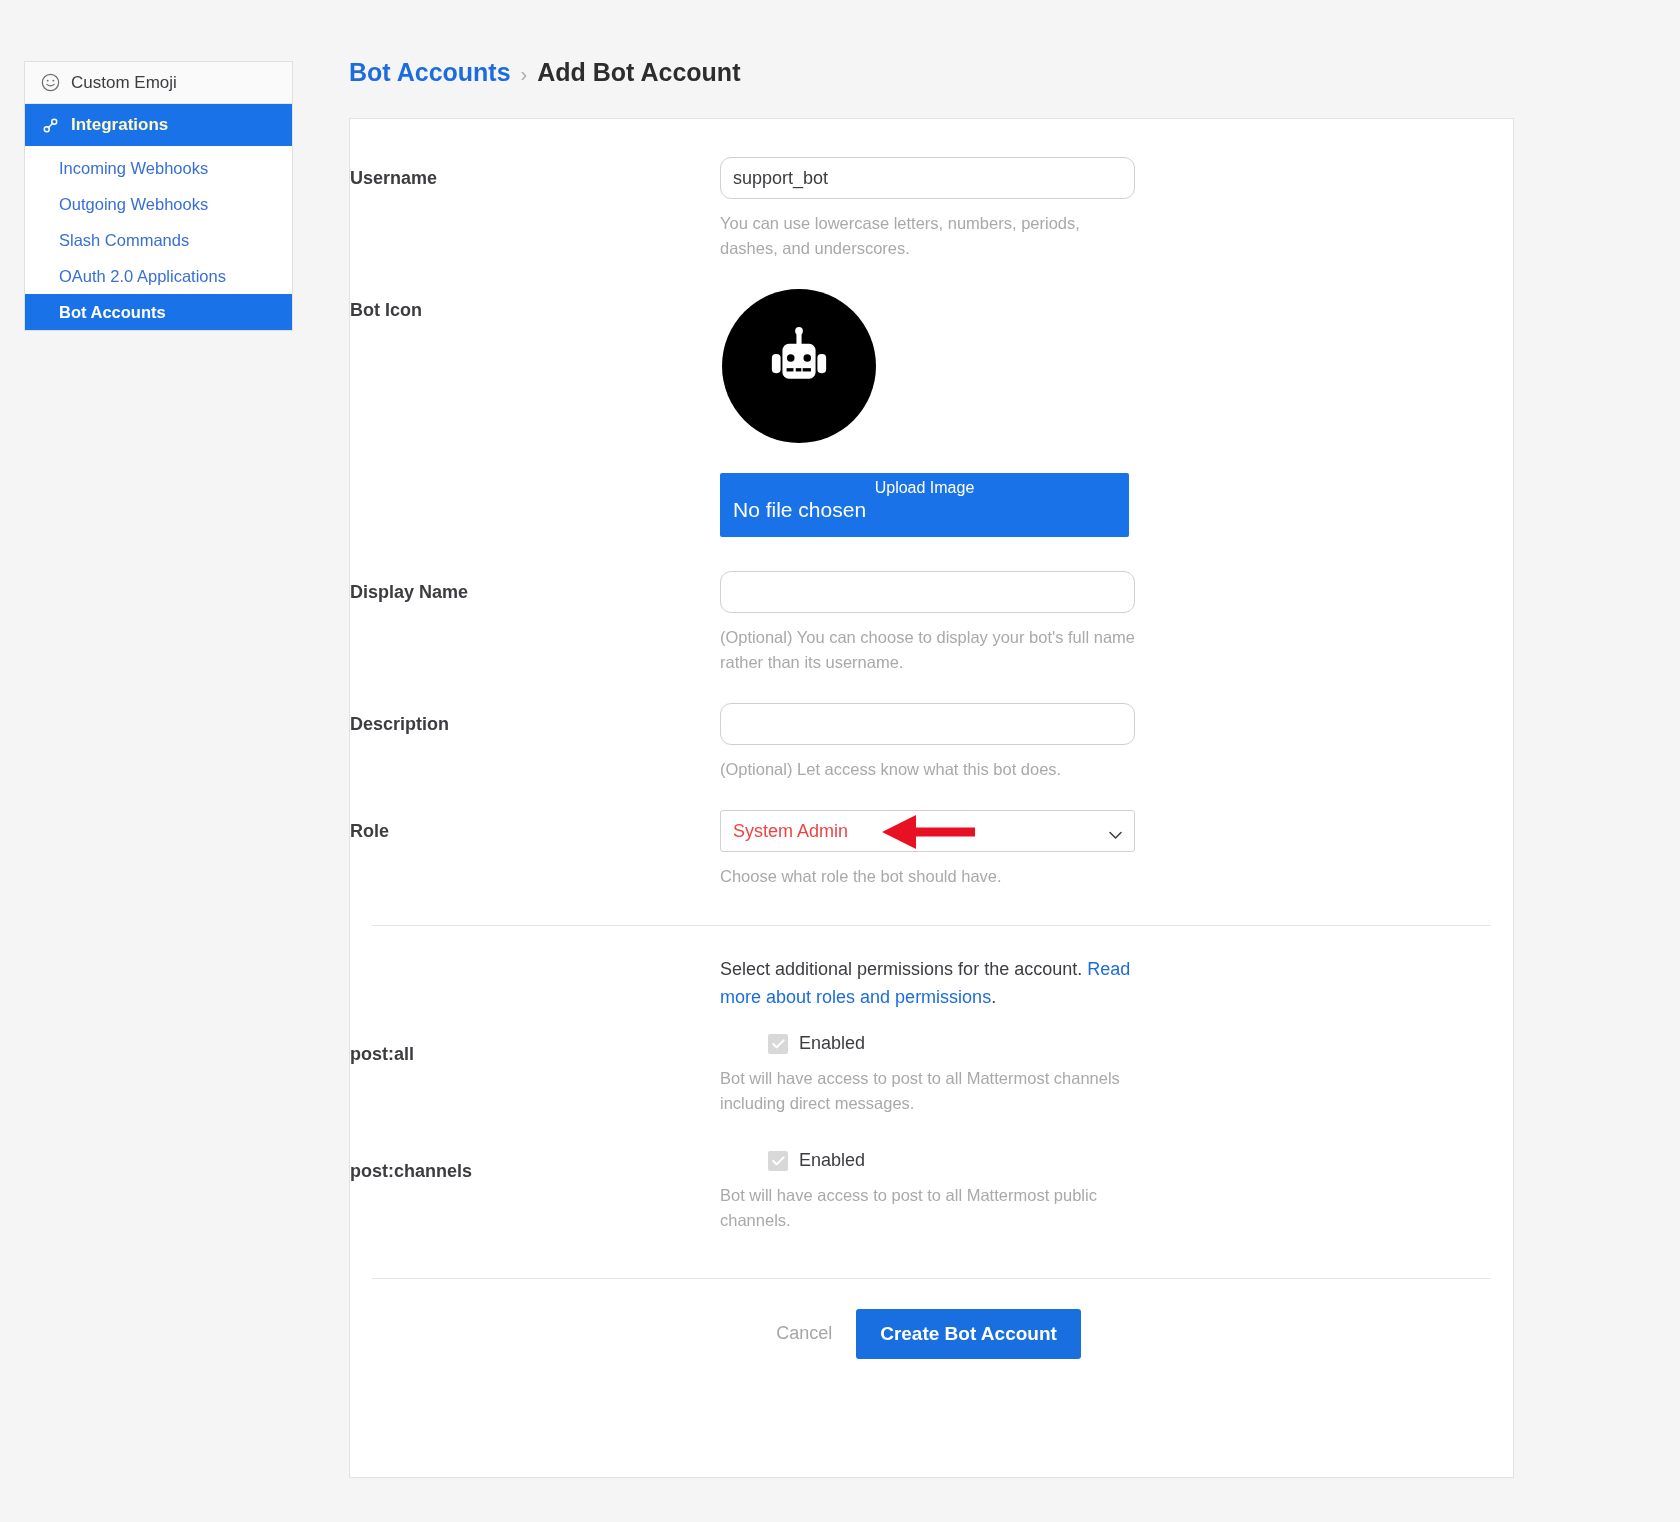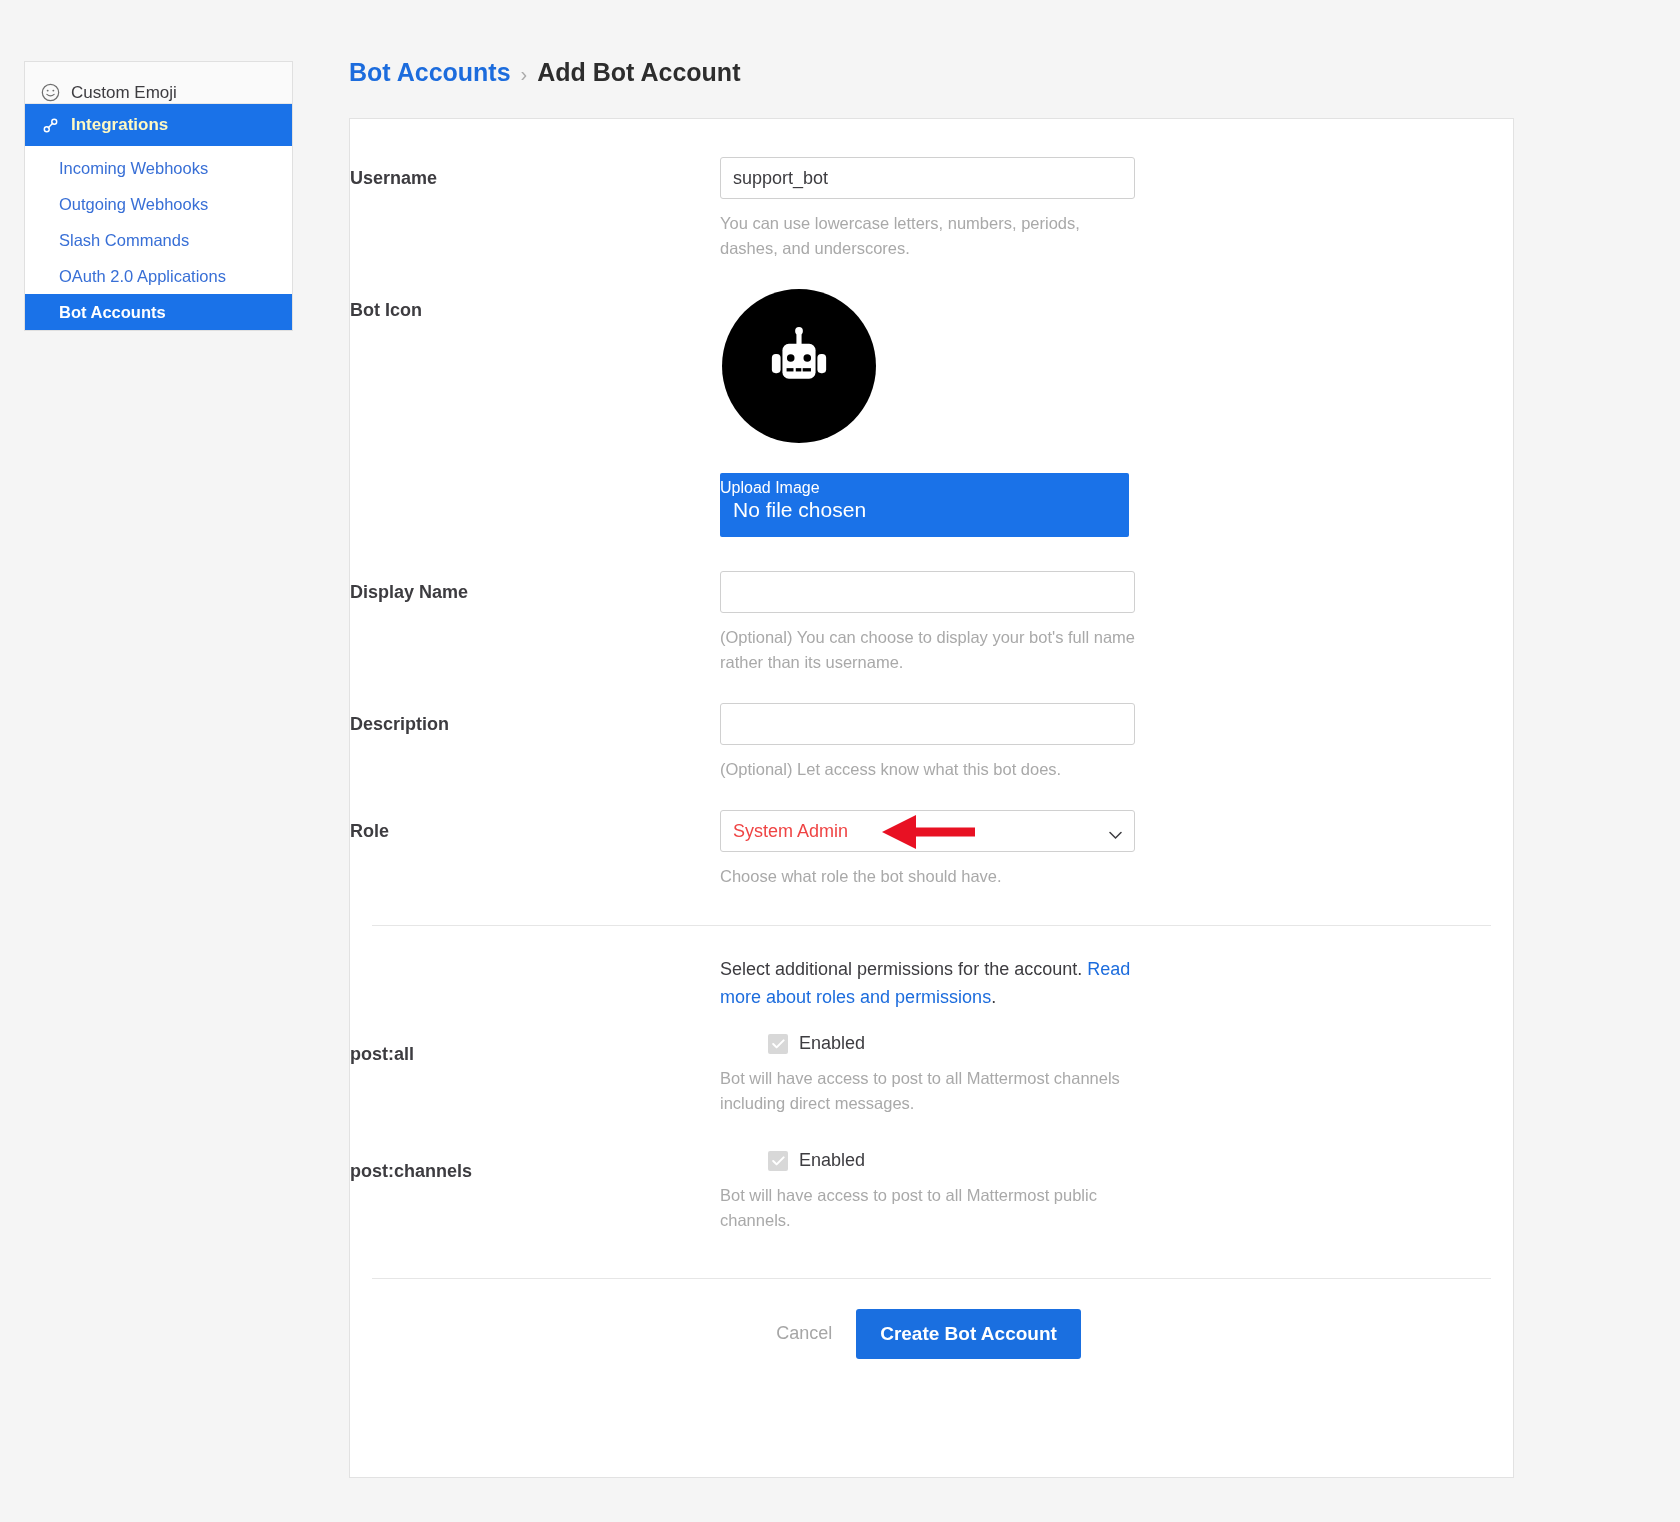--- a/index.html
+++ b/index.html
@@ -20,21 +20,20 @@
   .side-row {
     display: flex; align-items: center;
     height: 42px; padding: 0 0 0 14px;
     font-size: 17px;
     white-space: nowrap;
   }
   .side-row.header {
     background: #fafafa;
     color: #3d3c40;
     border-bottom: 1px solid #e8e8e8;
-    align-items: flex-end;
   }
   .side-row.section {
     background: #1a72e8;
     color: #fef9c3;
     font-weight: bold;
     border-bottom: none;
   }
   .side-icon {
     display: inline-flex; align-items: center; justify-content: center;
     width: 22px; height: 22px; margin-right: 10px;
@@ -83,21 +82,21 @@
     width: 370px; flex: 0 0 370px;
     text-align: left; padding-right: 36px;
     font-size: 18px; color: #3d3c40;
     line-height: 42px;
     font-weight: bold;
   }
   .fctrl { flex: 1 1 auto; }
   .finput {
     width: 415px; height: 42px;
     border: 1px solid #d0d0d0;
-    border-radius: 3px;
+    border-radius: 11px;
     background: #fff;
     font-size: 18px;
     color: #3d3c40;
     padding: 0 12px;
     font-family: "Liberation Sans", sans-serif;
     outline: none;
   }
   .fhelp {
     width: 420px;
     font-size: 16.5px;
@@ -121,21 +120,21 @@
     background: #1a72e8;
     border: none;
     border-radius: 2px;
     margin-top: 30px;
     cursor: pointer;
     display: block;
     padding: 0;
   }
   .upload-btn .ub-title {
     position: absolute; left: 0; right: 0; top: 6px;
-    text-align: left;
+    text-align: center;
     font-size: 16px; color: #ffffff;
     font-family: "Liberation Sans", sans-serif;
   }
   .upload-btn .ub-file {
     position: absolute; left: 13px; top: 25px;
     font-size: 21px; color: #ffffff;
     font-family: "Liberation Sans", sans-serif;
   }
 
   

